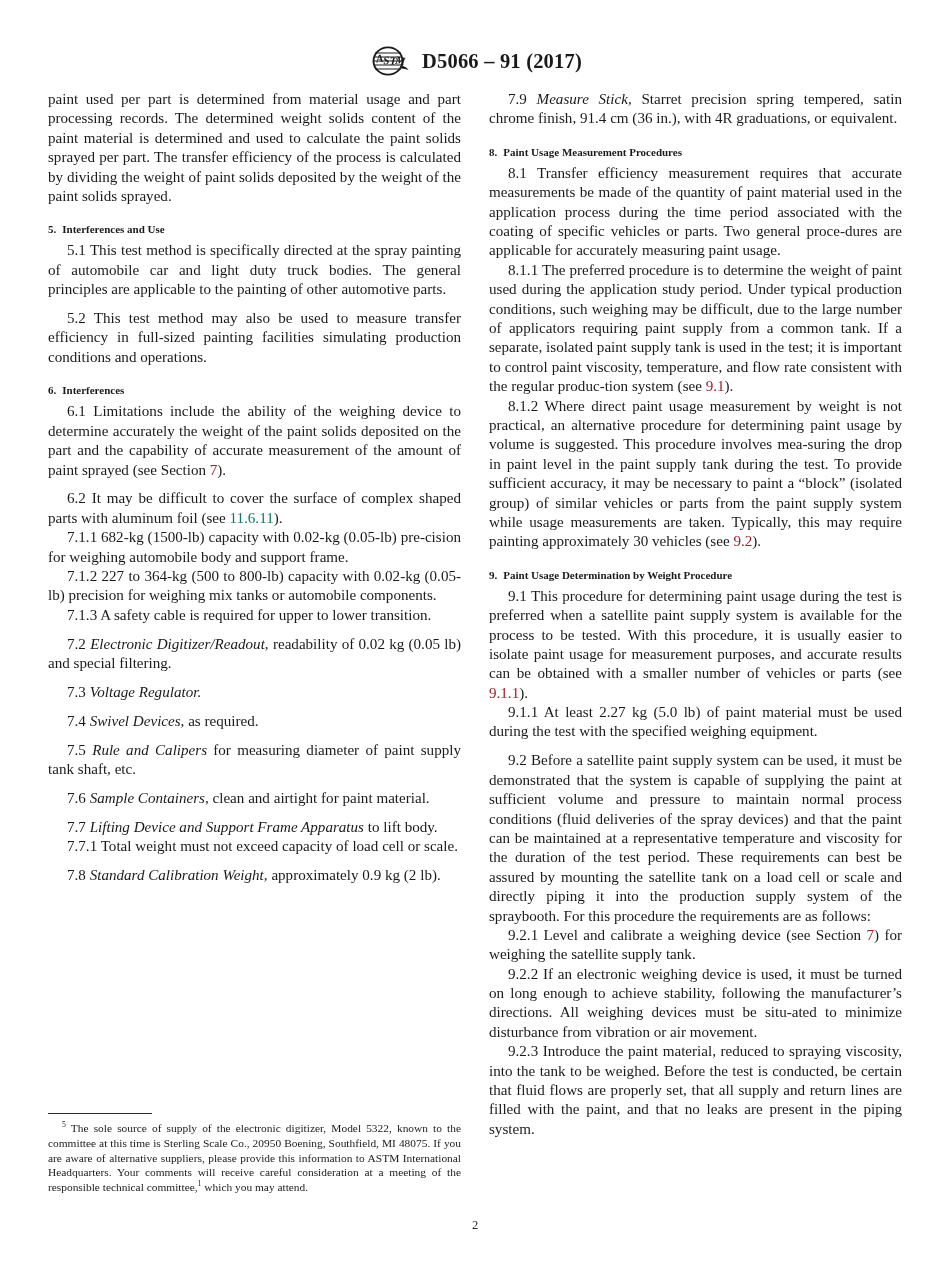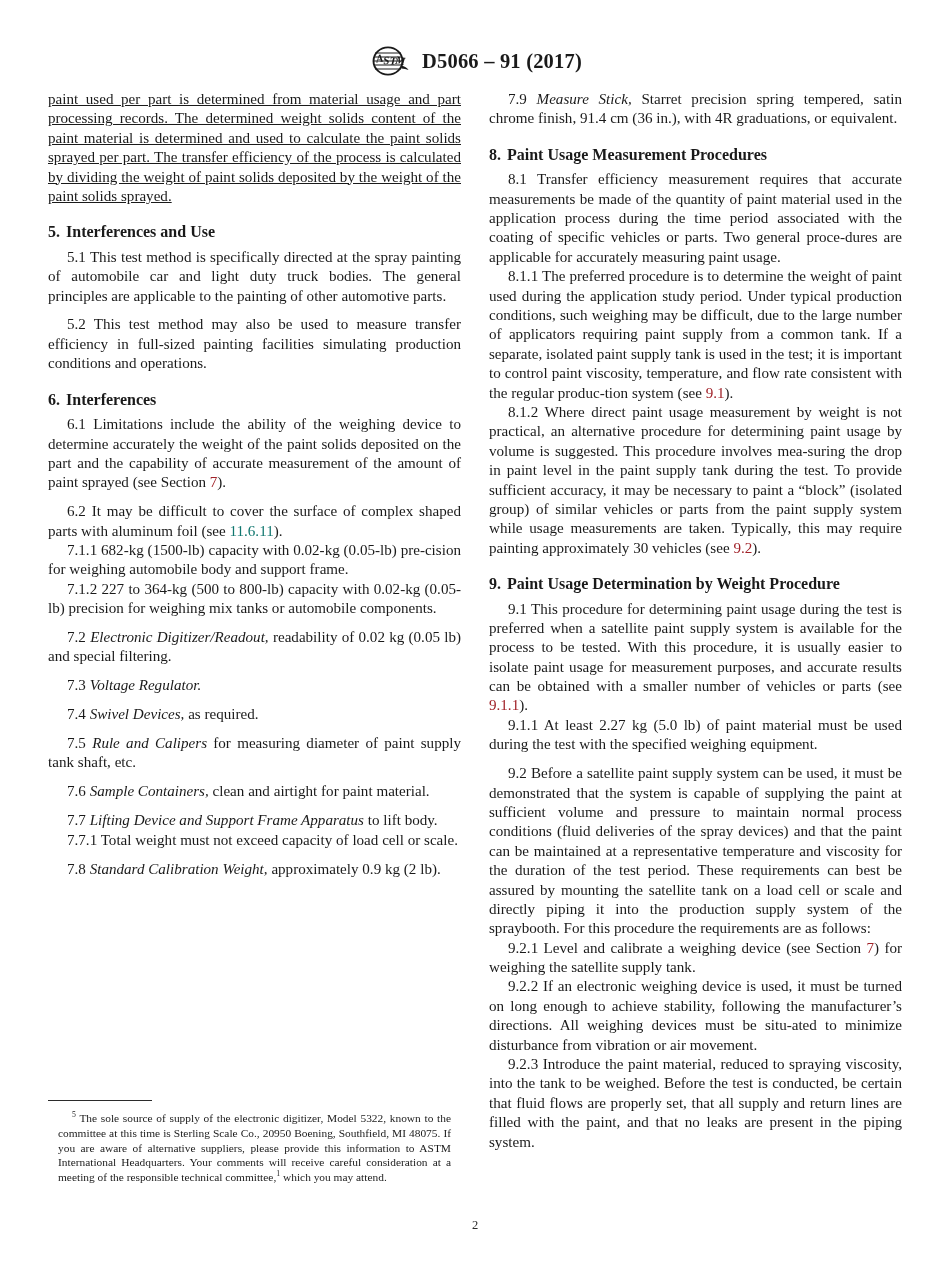--- a/index.html
+++ b/index.html
@@ -65,28 +65,28 @@
 
   p.para {
     margin: 0;
     font-size: 15.1px;
     line-height: 1.285;
     text-align: justify;
     text-justify: inter-word;
     hyphens: manual;
   }
   p.indent   { text-indent: 19px; }
-  p.noindent { text-indent: 0; text-decoration: underline; }
+  p.noindent { text-indent: 0; }
   p.gap-before { margin-top: 9.5px; }
 
   h2.section-head {
     margin: 0;
     padding-top: 16px;
     padding-bottom: 5px;
-    font-size: 16px;
+    font-size: 11px;
     font-weight: bold;
     text-align: left;
     line-height: 1.28;
   }
   h2.section-head .num { margin-right: 6px; }
 
   .it { font-style: italic; }
   .xref { color: #a02128; }
   sup.fn { font-size: 0.68em; vertical-align: super; line-height: 0; }
 
@@ -97,21 +97,21 @@
     bottom: 0;
     width: 413px;
   }
   .footnote-rule {
     width: 104px;
     height: 0;
     border-top: 1px solid #2b2b2b;
     margin: 0 0 7px 0;
   }
   p.footnote {
-    margin: 10px;
+    margin: 0;
     font-size: 11.4px;
     line-height: 1.30;
     text-align: justify;
     text-indent: 14px;
   }
 
   
   .page-number {
     position: absolute;
     left: 0;
@@ -181,20 +181,24 @@
       <p class="para indent">
         <span>7.1.1</span>
         <span>682-kg (1500-lb) capacity with 0.02-kg (0.05-lb) pre-cision for weighing automobile body and support frame.</span>
       </p>
 
       <p class="para indent">
         <span>7.1.2</span>
         <span>227 to 364-kg (500 to 800-lb) capacity with 0.02-kg (0.05-lb) precision for weighing mix tanks or automobile components.</span>
       </p>
 
+      <p class="para indent">
+        <span>7.1.3</span>
+        <span>A safety cable is required for upper to lower transition.</span>
+      </p>
 
       <p class="para indent gap-before">
         <span>7.2</span>
         <span class="it">Electronic Digitizer/Readout,</span>
         <span>readability of 0.02 kg (0.05 lb) and special filtering.</span>
       </p>
 
 
       <p class="para indent gap-before">
         <span>7.3</span>

